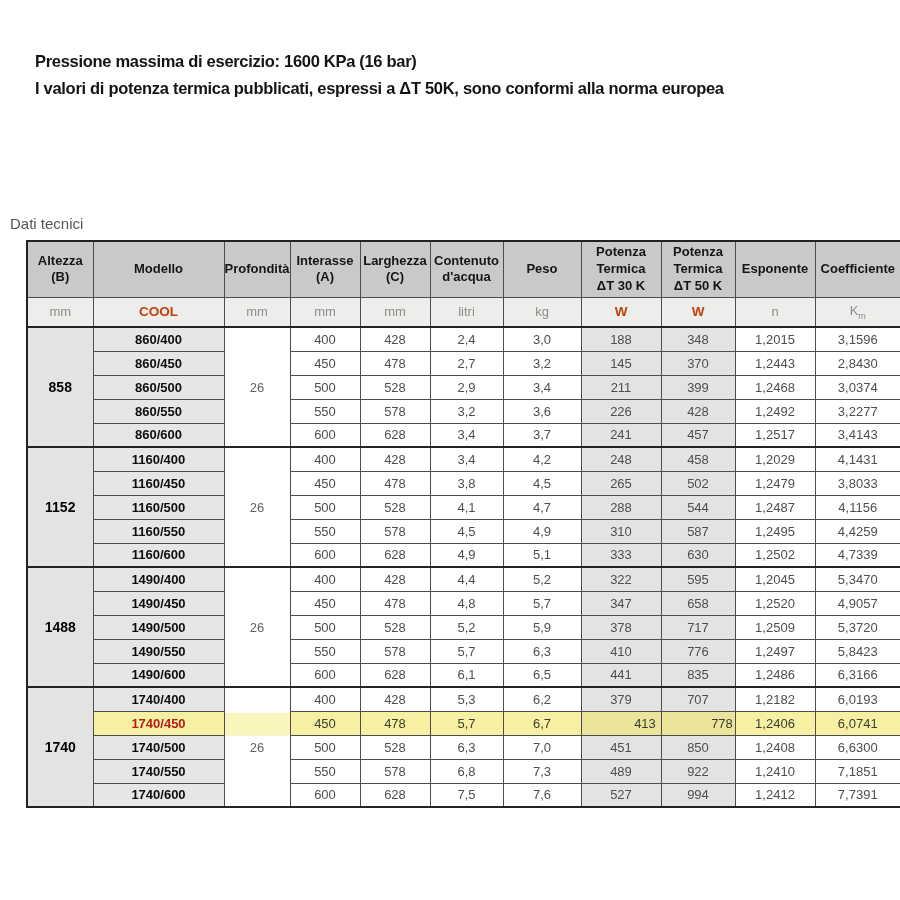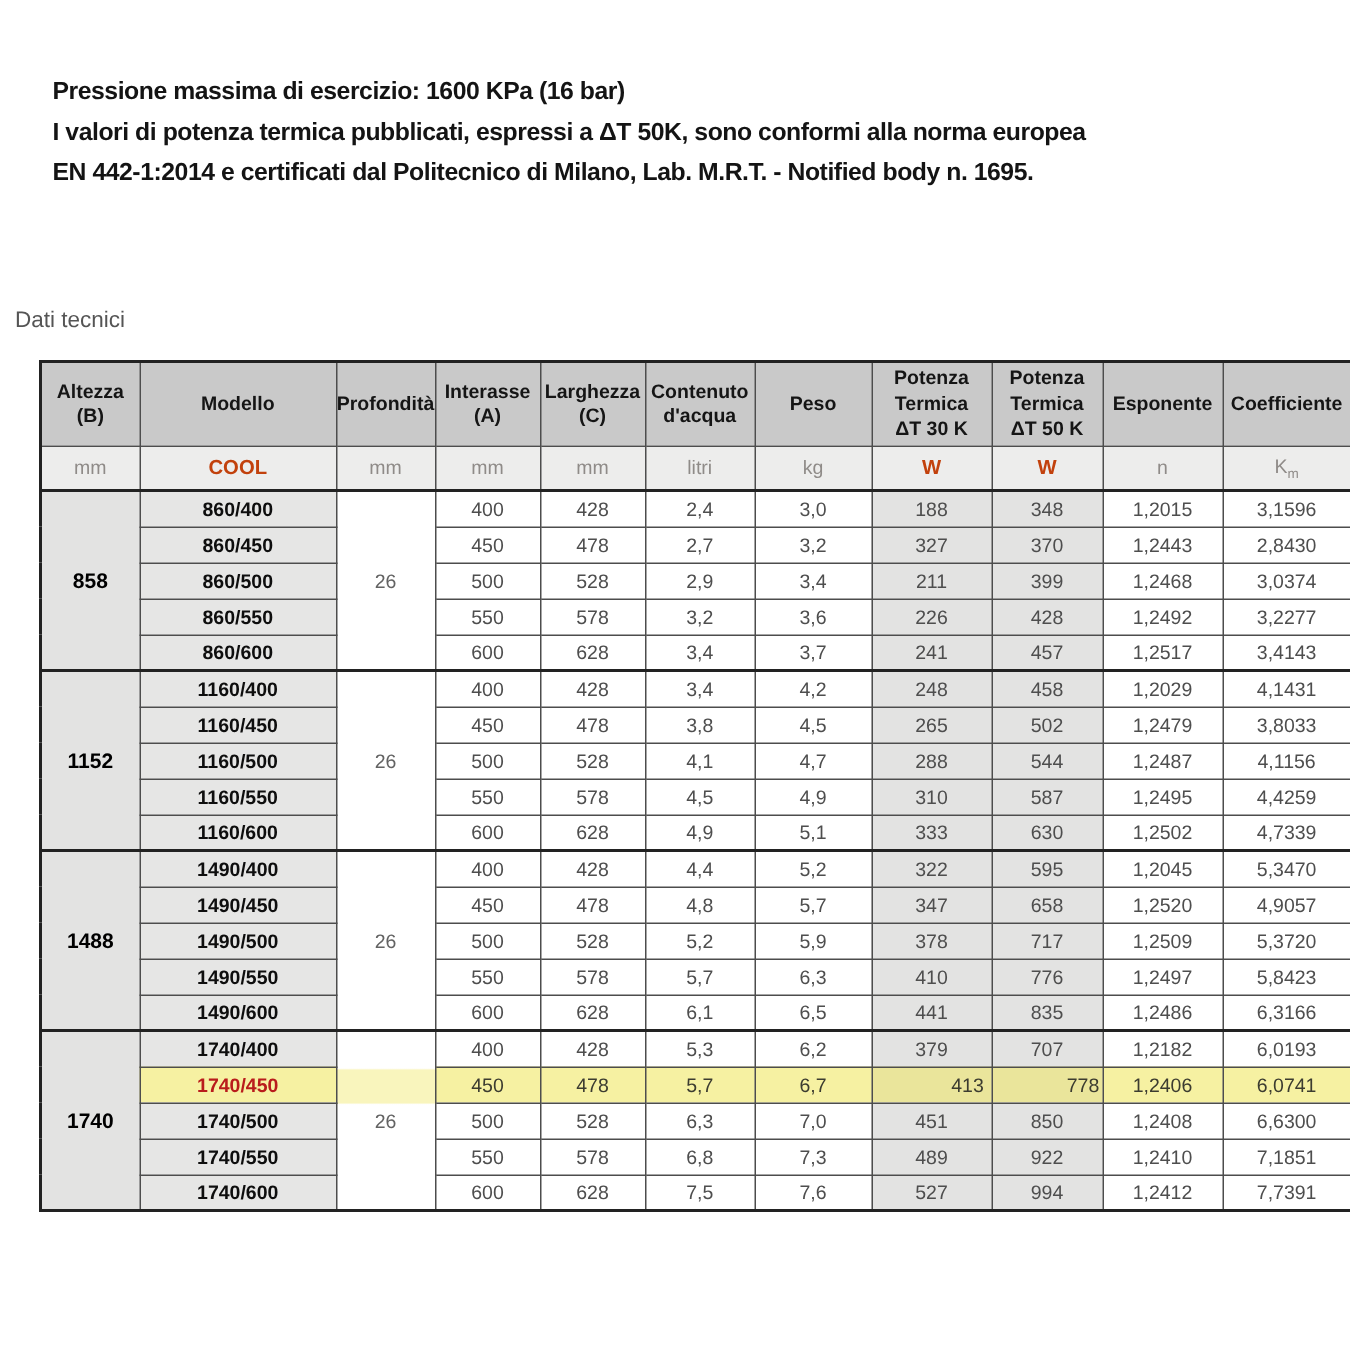--- a/index.html
+++ b/index.html
@@ -20,21 +20,21 @@
     font-family: "Liberation Sans", "DejaVu Sans", sans-serif;
   }
   .intro {
     position: absolute; left: 35px; top: 48px;
     font-weight: bold; font-size: 16.5px; line-height: 27px;
     letter-spacing: -0.3px; color: #141414;
   }
   .intro sub { font-size: 11px; }
   .intro sup { font-size: 12px; }
   .section-title {
-    position: absolute; left: 10px; top: 205px;
+    position: absolute; left: 10px; top: 215px;
     font-size: 15px; color: #555555;
   }
   table.datatable {
     position: absolute; left: 26px; top: 240px; width: 874px;
     border-collapse: collapse; table-layout: fixed;
     border: 2px solid var(--border_strong);
   }
   th, td {
     border: 1px solid var(--border);
     text-align: center; vertical-align: middle; padding: 0;
@@ -66,21 +66,20 @@
       #f9f5bd 21.5%, #f9f5bd 40%,
       #ffffff 41%, #ffffff 100%);
   }
 </style>
 </head>
 <body>
 
 <div class="intro">
   <div>Pressione massima di esercizio: 1600 KPa (16 bar)</div>
   <div>I valori di potenza termica pubblicati, espressi a ΔT 50K, sono conformi alla norma europea</div>
-  <div>EN 442-1:2014 e certificati dal Politecnico di Milano, Lab. M.R.T. - Notified body n. 1695.</div>
 </div>
 
 <div class="section-title">Dati tecnici</div>
 
 <table class="datatable" id="datatable">
   <colgroup>
     <col style="width:66px">
       <col style="width:131px">
       <col style="width:66px">
     <col style="width:70px">
@@ -141,21 +140,21 @@
         <td class="value shade">348</td>
         <td class="value">1,2015</td>
         <td class="value">3,1596</td>
       </tr>
       <tr>
         <td class="model">860/450</td>
         <td class="value">450</td>
         <td class="value">478</td>
         <td class="value">2,7</td>
         <td class="value">3,2</td>
-        <td class="value shade">327</td>
+        <td class="value shade">145</td>
         <td class="value shade">370</td>
         <td class="value">1,2443</td>
         <td class="value">2,8430</td>
       </tr>
       <tr>
         <td class="model">860/500</td>
         <td class="value">500</td>
         <td class="value">528</td>
         <td class="value">2,9</td>
         <td class="value">3,4</td>

